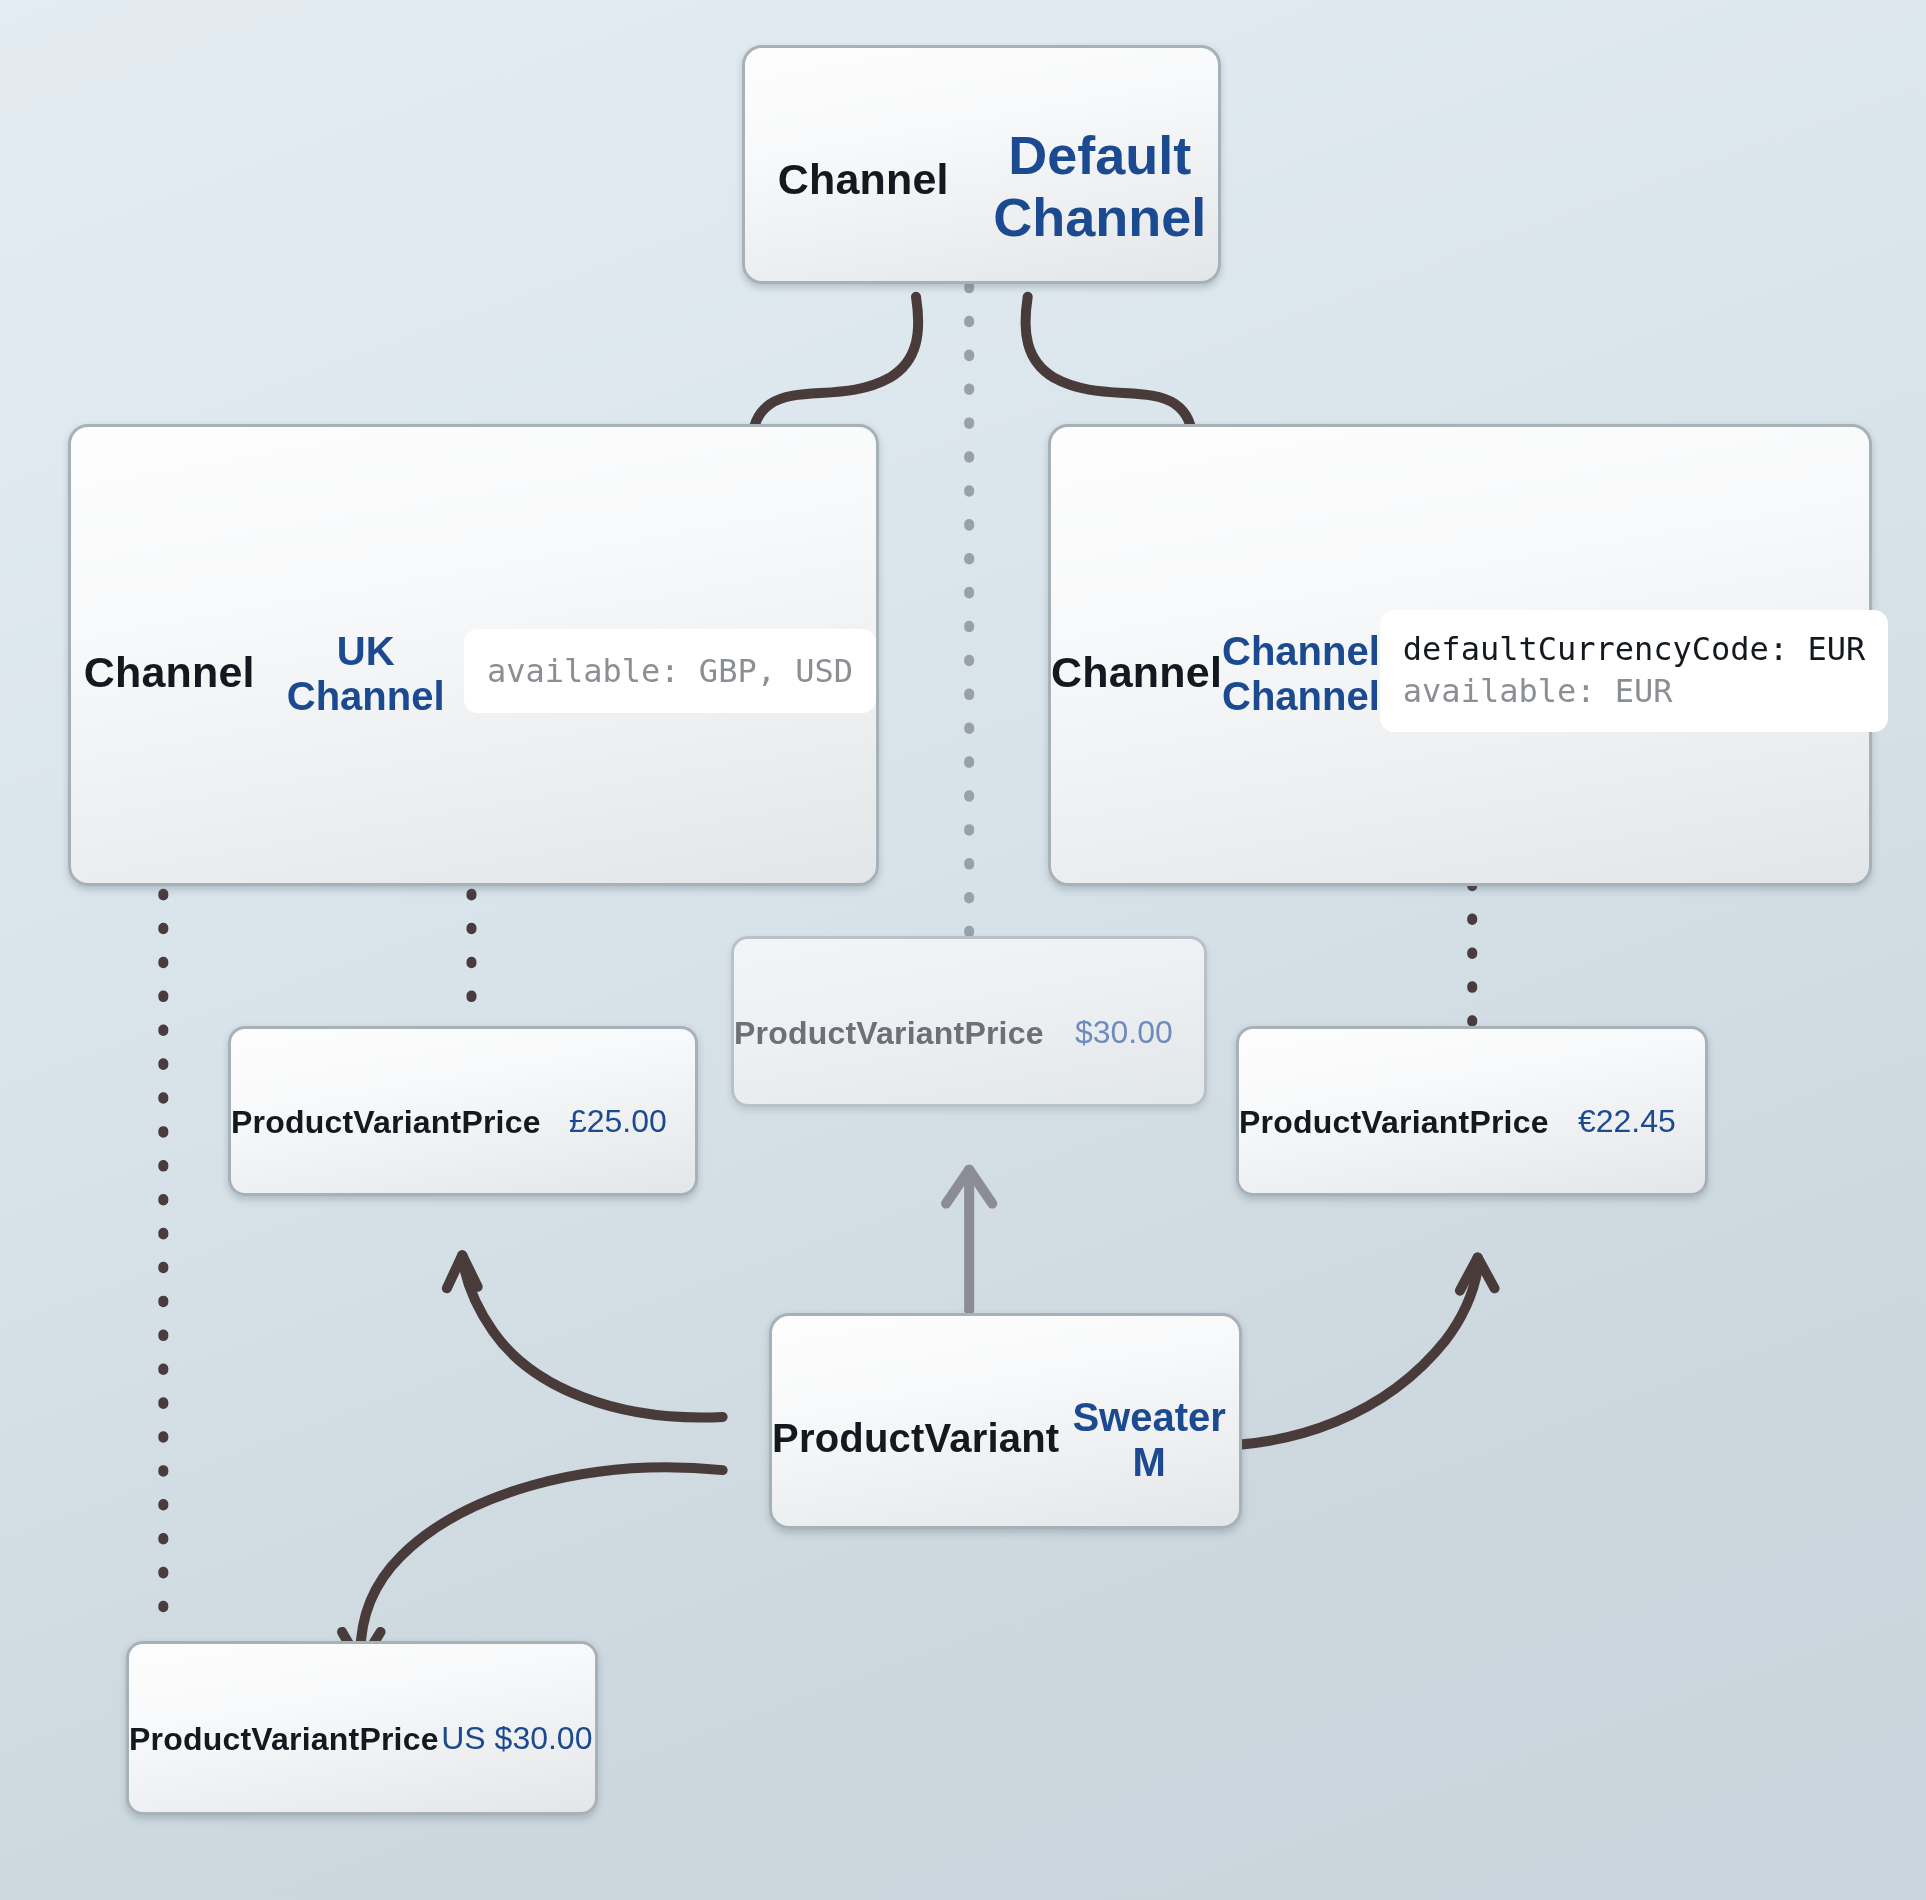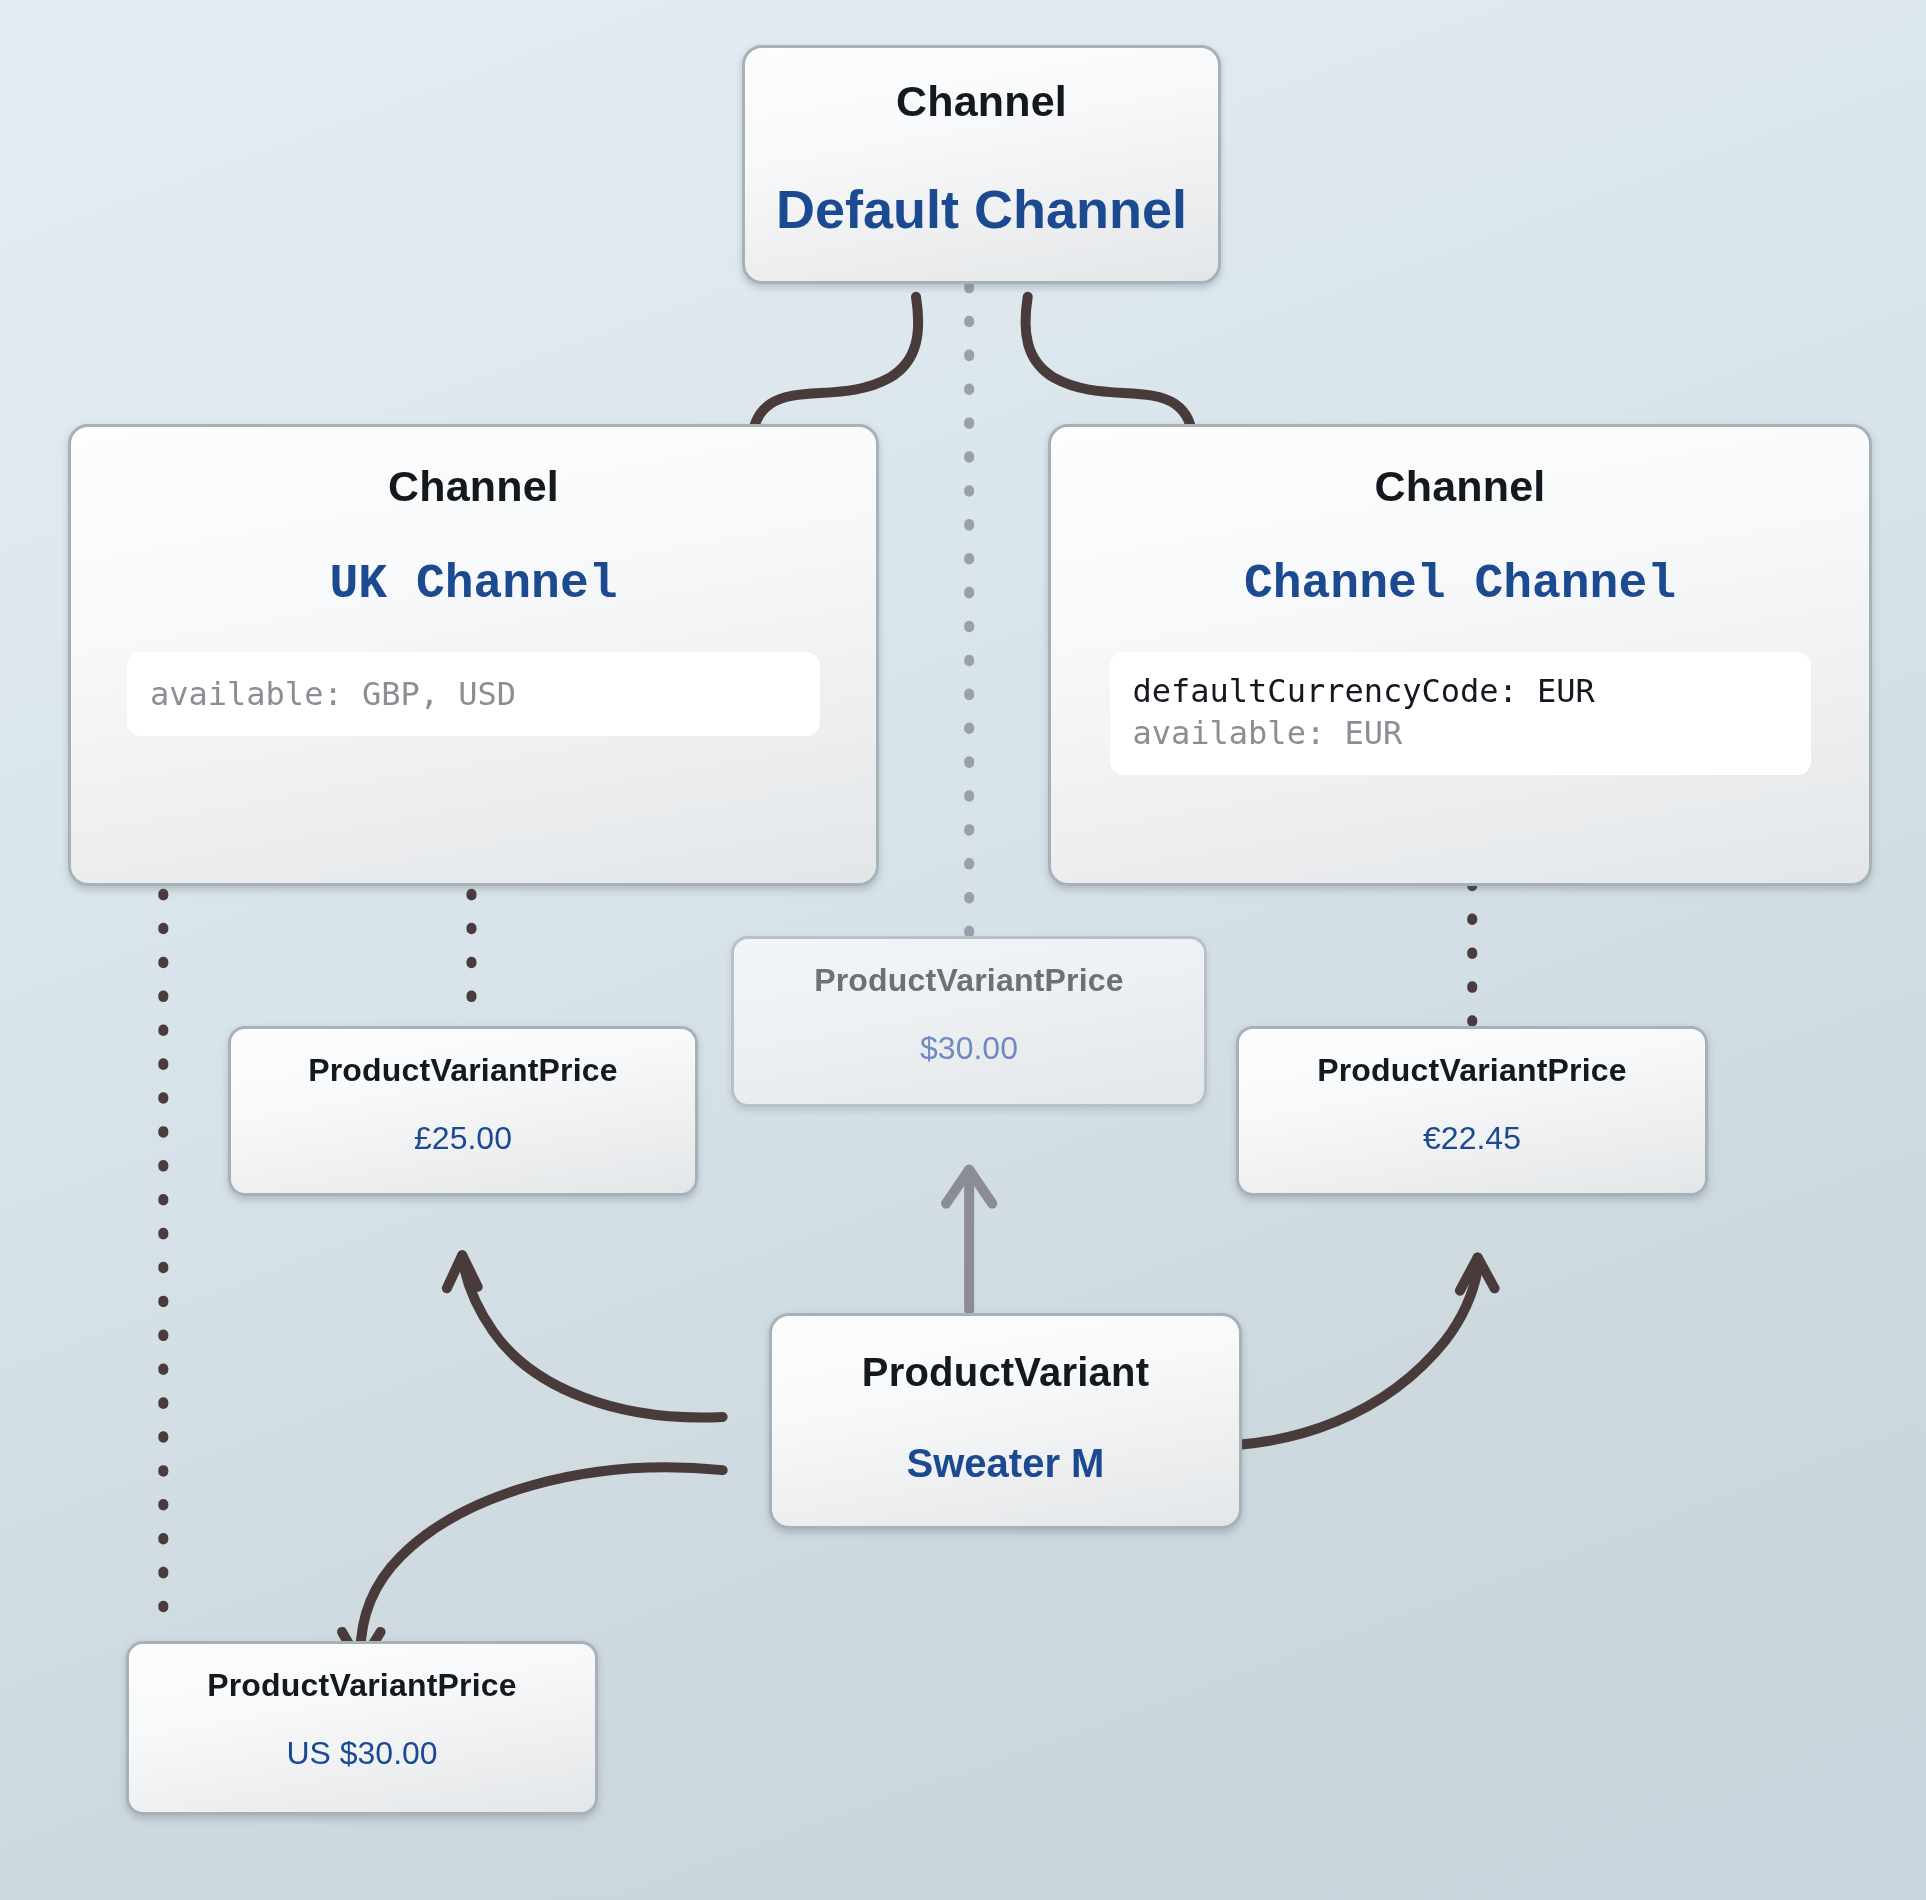--- a/index.html
+++ b/index.html
@@ -28,24 +28,23 @@
 
   
   .node {
     position: absolute;
     box-sizing: border-box;
     border: 3.1px solid #a6b2b8;
     border-radius: 20px;
     background: linear-gradient(170deg, #fdfdfd 0%, #f8f9fa 35%, #eceef0 72%, #e3e6e8 100%);
     box-shadow: 0 3.9px 7px rgba(90,105,115,0.30);
     display: flex;
-    flex-direction: column;
+    flex-direction: row;
     align-items: center;
     justify-content: flex-start;
-    gap: 9px;
   }
   .node .type {
     color: #14181f;
     font-weight: bold;
     letter-spacing: 0.2px;
     text-align: center;
     width: 100%;
   }
   .node .name {
     color: #1b4a91;
@@ -65,21 +64,21 @@
 
   
   .channel-root { left: 742px; top: 45px; width: 479px; height: 239px; }
   .channel-root .type { font-size: 43px; margin-top: 29px; }
   .channel-root .name { font-size: 54px; margin-top: 43px; }
 
   .channel-big { top: 424px; height: 462px; }
   .channel-uk { left: 68px; width: 811px; }
   .channel-de { left: 1048px; width: 824px; }
   .channel-big .type { font-size: 43px; margin-top: 35px; }
-  .channel-big .name { font-size: 48px; margin-top: 37px; font-family: Liberation Mono, monospace; }
+  .channel-big .name { font-size: 40px; margin-top: 37px; }
 
   .props {
     background: #ffffff;
     border-radius: 14px;
     box-sizing: border-box;
     padding: 20px 23px 21.6px 23px;
     margin-top: 32px;
     font-family: "DejaVu Sans Mono", "Liberation Mono", monospace;
     text-align: left;
   }

